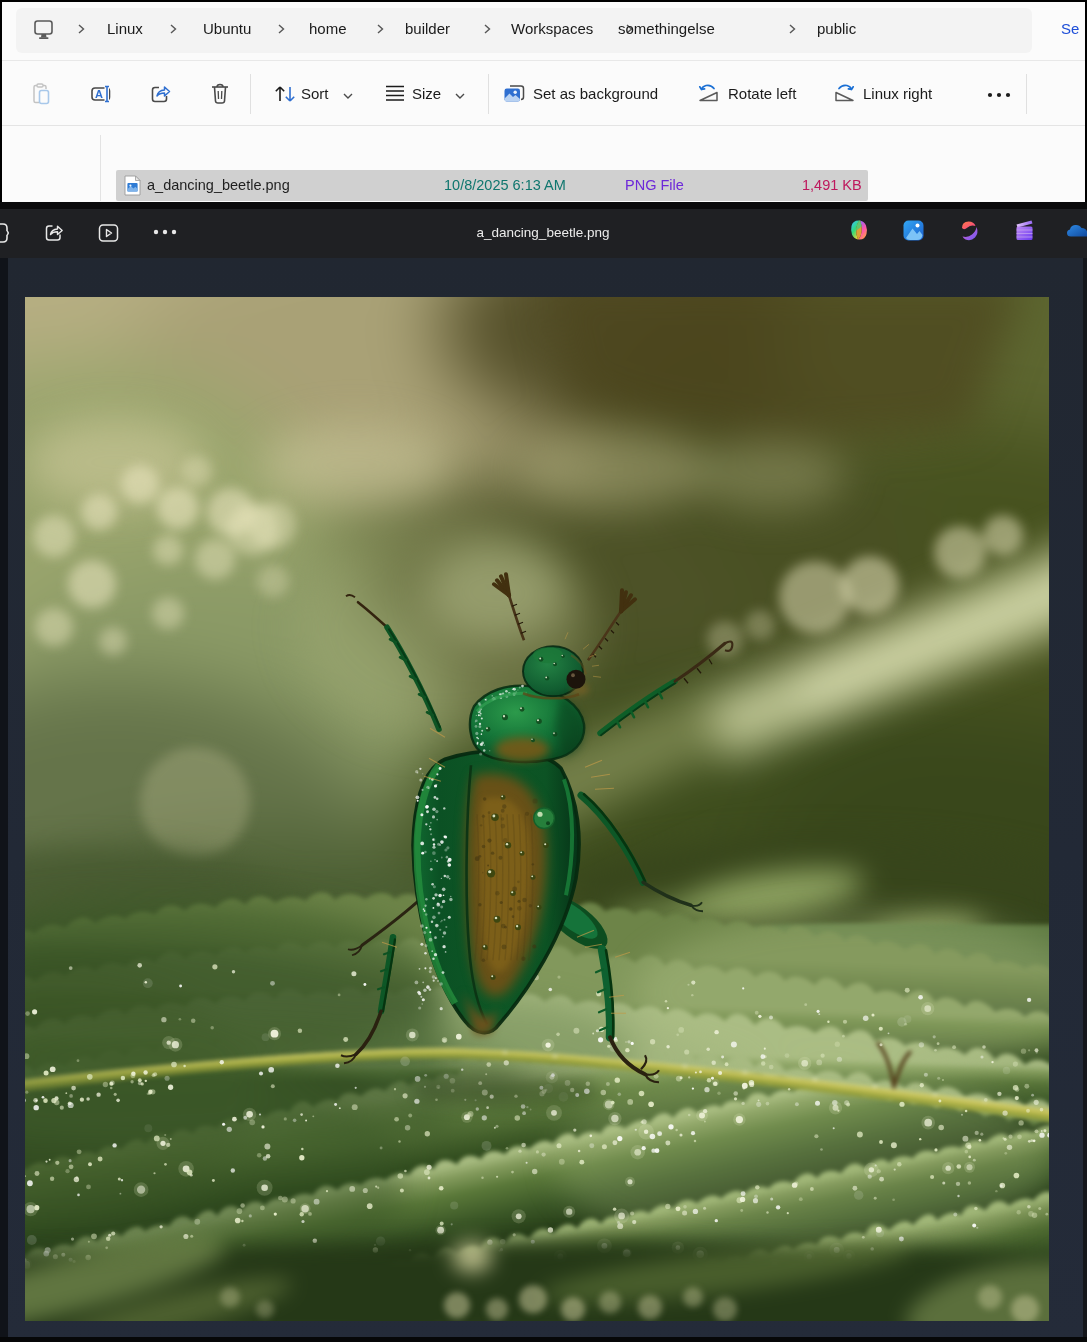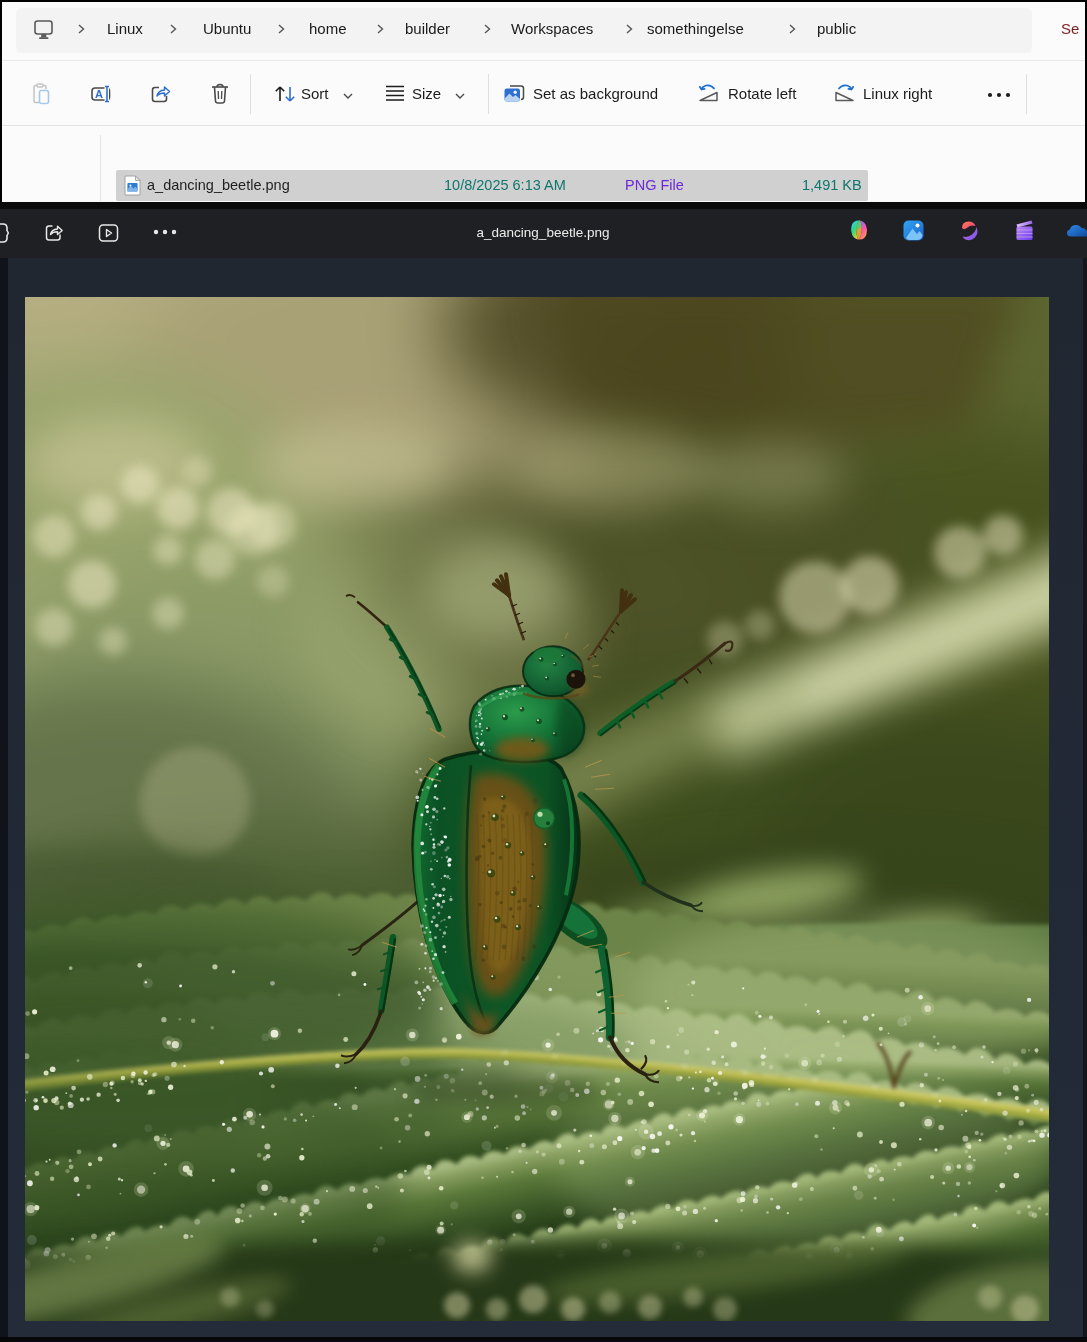--- a/index.html
+++ b/index.html
@@ -57,23 +57,23 @@
         <path d="M3,2 L7.5,6 L3,10" fill="none" stroke="#565656" stroke-width="1.4"></path>
       </svg>
 <svg class="chev" style="left:785px" viewBox="0 0 10 12">
         <path d="M3,2 L7.5,6 L3,10" fill="none" stroke="#565656" stroke-width="1.4"></path>
       </svg>
 <div class="crumb" style="left:105px">Linux</div>
 <div class="crumb" style="left:201px">Ubuntu</div>
 <div class="crumb" style="left:307px">home</div>
 <div class="crumb" style="left:403px">builder</div>
 <div class="crumb" style="left:509px">Workspaces</div>
-<div class="crumb" style="left:645px">somethingelse</div>
+<div class="crumb" style="left:616px">somethingelse</div>
 <div class="crumb" style="left:815px">public</div>
-<div class="crumb" style="left:1059px;color:#7f1d1d">Se</div>
+<div class="crumb" style="left:1059px;color:#1d4ed8">Se</div>
  </div>
  <div id="toolbar">
   <svg class="ticon" style="left:29px;top:21px" width="20" height="24" viewBox="0 0 20 24">
 <path d="M6,3.5 L4.5,3.5 Q3,3.5 3,5 L3,19 Q3,20.5 4.5,20.5 L8,20.5" fill="none" stroke="#c3c3c3" stroke-width="1.5"></path>
 <path d="M12,3.5 L13.5,3.5 Q15,3.5 15,5 L15,7" fill="none" stroke="#c3c3c3" stroke-width="1.5"></path>
 <rect x="6" y="2" width="6" height="3" rx="1.2" fill="none" stroke="#c3c3c3" stroke-width="1.4"></rect>
 <rect x="8.5" y="8.5" width="9" height="13" rx="2" fill="none" stroke="#a8c8ea" stroke-width="1.6"></rect>
 </svg>
 <svg class="ticon" style="left:87px;top:23px" width="24" height="20" viewBox="0 0 24 20">
 <rect x="3" y="4" width="17.5" height="12" rx="3" fill="none" stroke="#4a4a4a" stroke-width="1.6"></rect>
@@ -137,21 +137,21 @@
   <svg class="abs" style="left:8px;top:5px" width="17" height="21" viewBox="0 0 17 21">
     <path d="M1,1 L11.5,1 L16,5.5 L16,20 L1,20 Z" fill="#fff" stroke="#9a9a9a" stroke-width="0.9"></path>
     <path d="M11.5,1 L11.5,5.5 L16,5.5 Z" fill="#e8e8e8" stroke="#9a9a9a" stroke-width="0.8"></path>
     <rect x="3.4" y="8" width="10.2" height="8.6" rx="1" fill="#2e7bd4"></rect>
     <path d="M3.4,14.2 L6.8,11 L9.4,13.4 L11.4,11.8 L13.6,14 L13.6,16.6 L3.4,16.6 Z" fill="#7fb3ea"></path>
     <circle cx="6.4" cy="10.6" r="1.1" fill="#eaf2fb"></circle>
   </svg>
   <div class="rtext" style="left:31px">a_dancing_beetle.png</div>
   <div class="rtext" style="left:328px;color:#0f766e">10/8/2025 6:13 AM</div>
   <div class="rtext" style="left:509px;color:#6d28d9">PNG File</div>
-  <div class="rtext" style="left:686px;width:57px;text-align:right;color:#0f766e">1,491 KB</div>
+  <div class="rtext" style="left:686px;width:57px;text-align:right;color:#be185d">1,491 KB</div>
  </div>
 </div>
 
 <div id="blackband"></div>
 
 <div id="photosbar">
  <svg class="abs" style="left:0px;top:12px" width="12" height="24" viewBox="0 0 12 24">
 <path d="M-6,3 L3,3 Q7,3 7,7 L7,10 M7,14 L7,17 Q7,21 3,21 L-6,21" fill="none" stroke="#e8e8e8" stroke-width="1.6"></path>
 <path d="M7,10 Q9.5,12 7,14" fill="none" stroke="#e8e8e8" stroke-width="1.6"></path>
 </svg>

